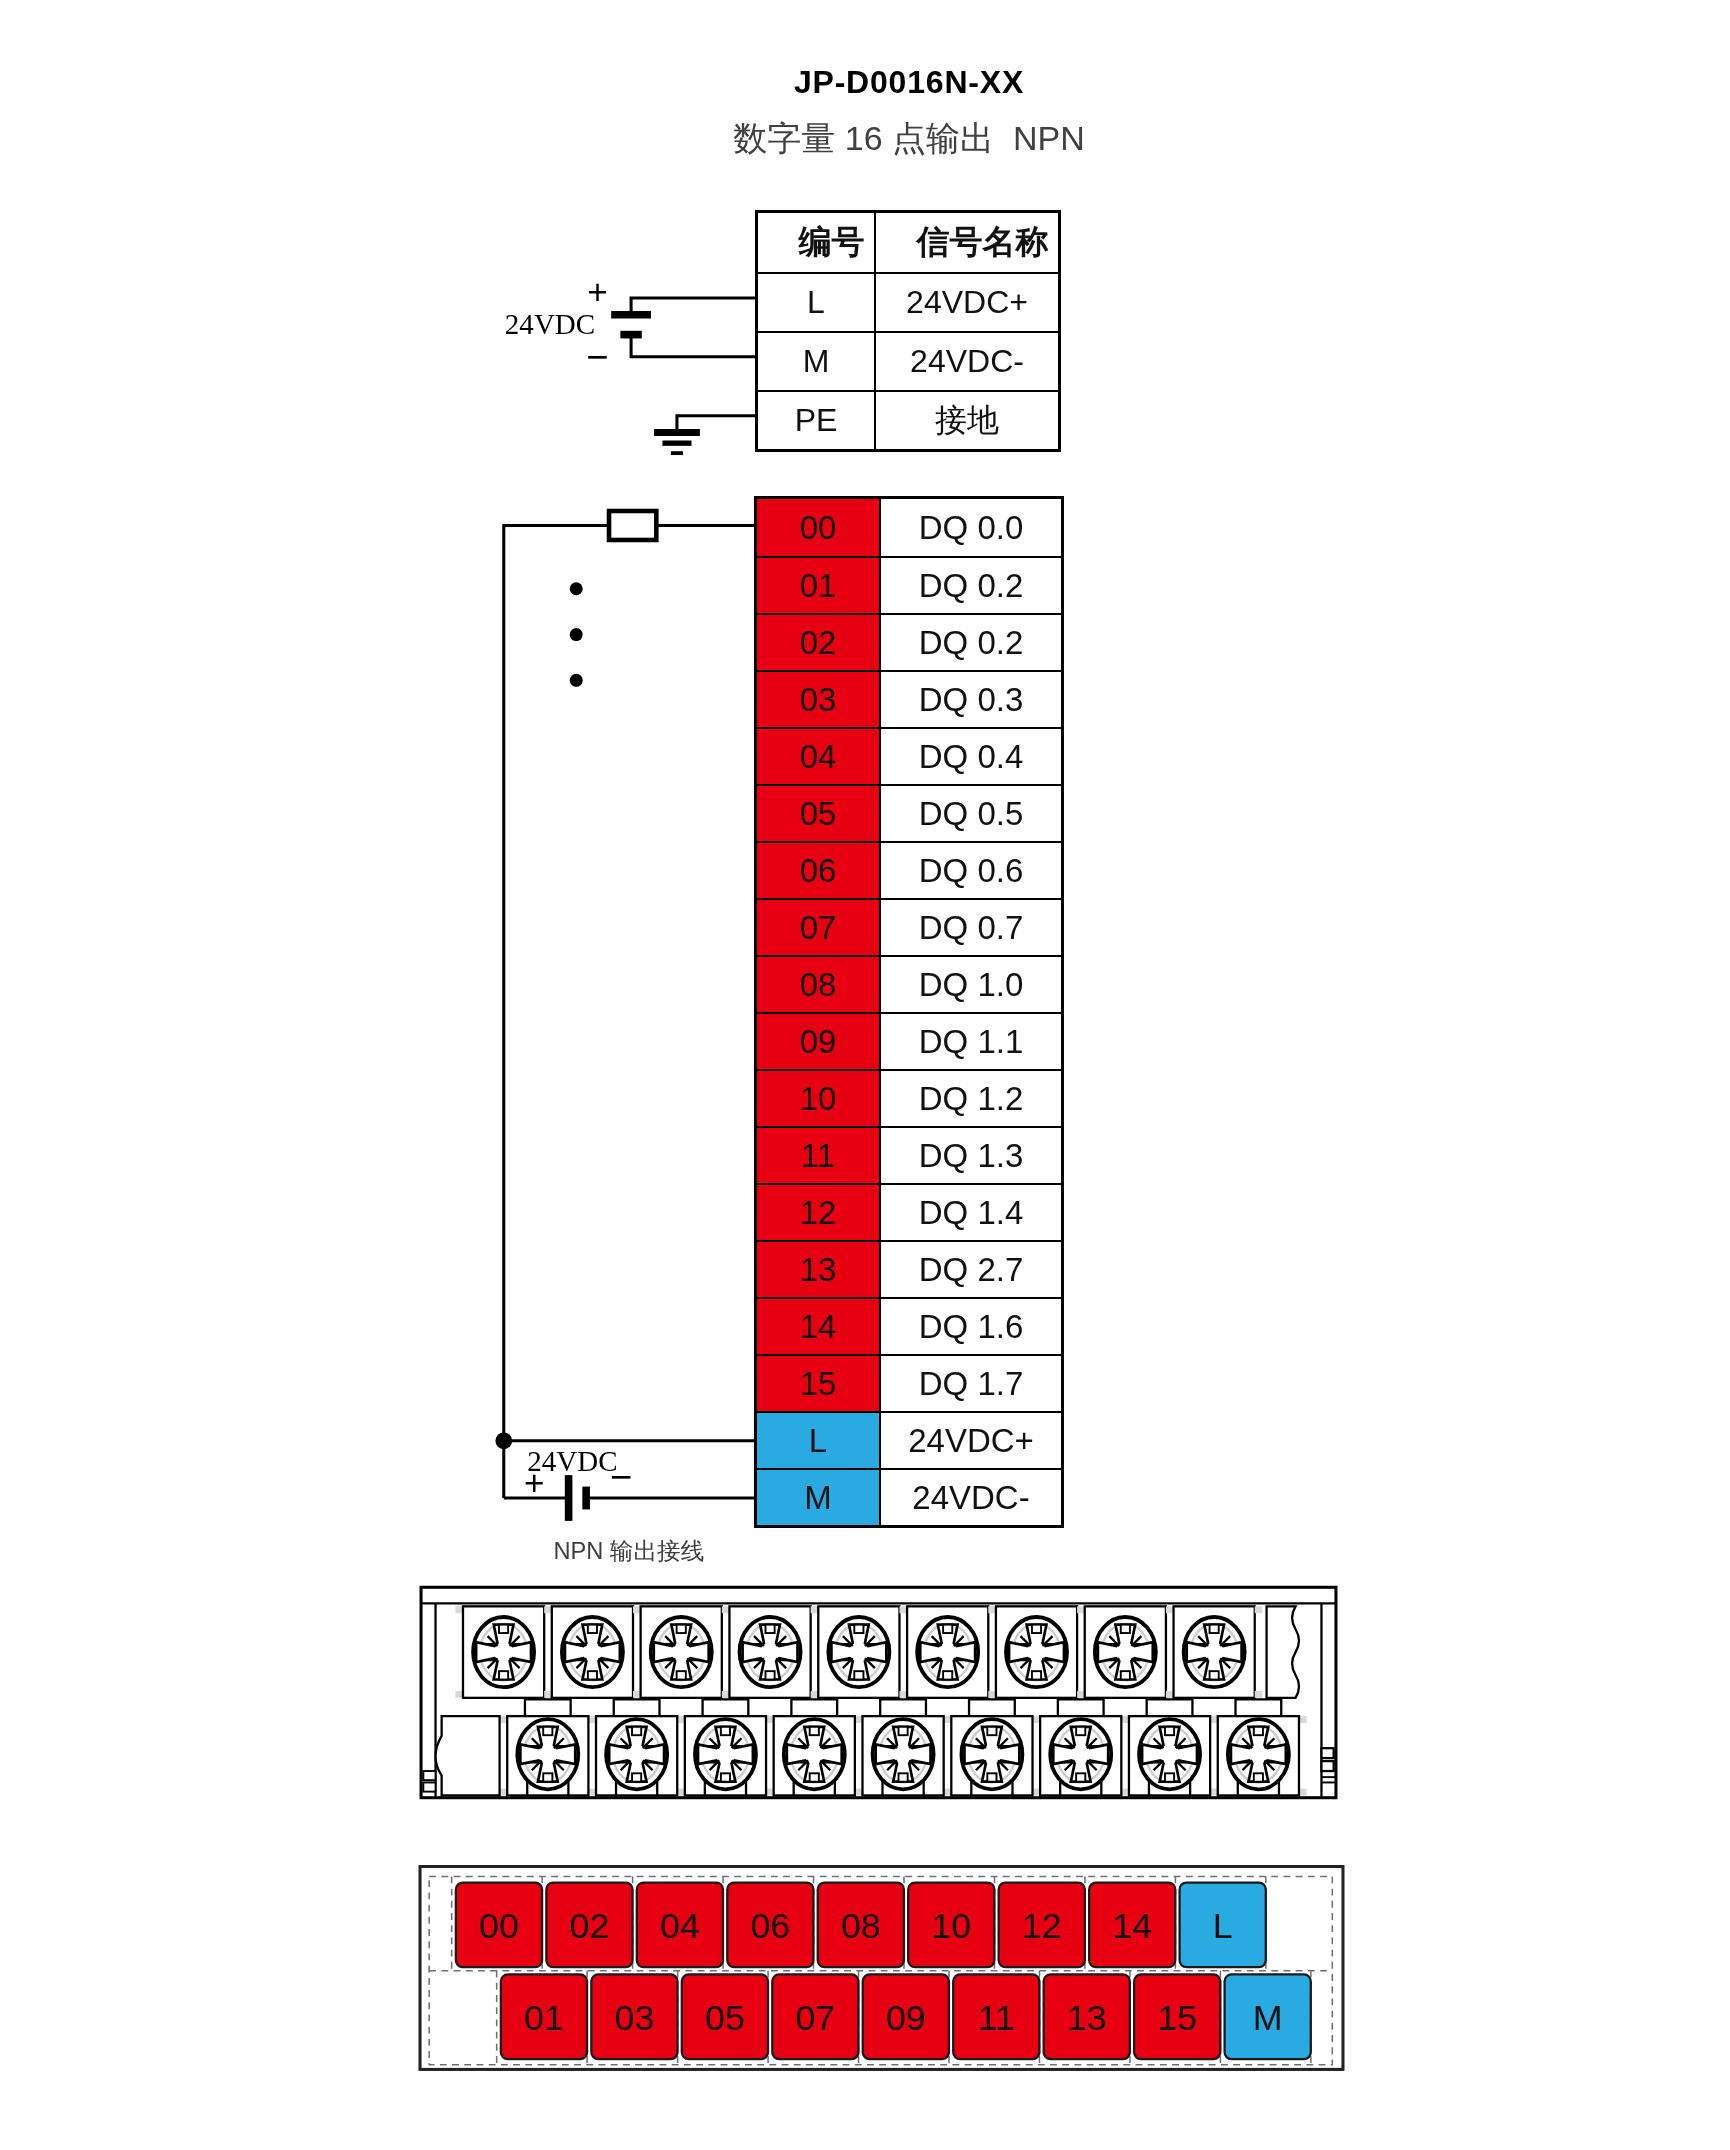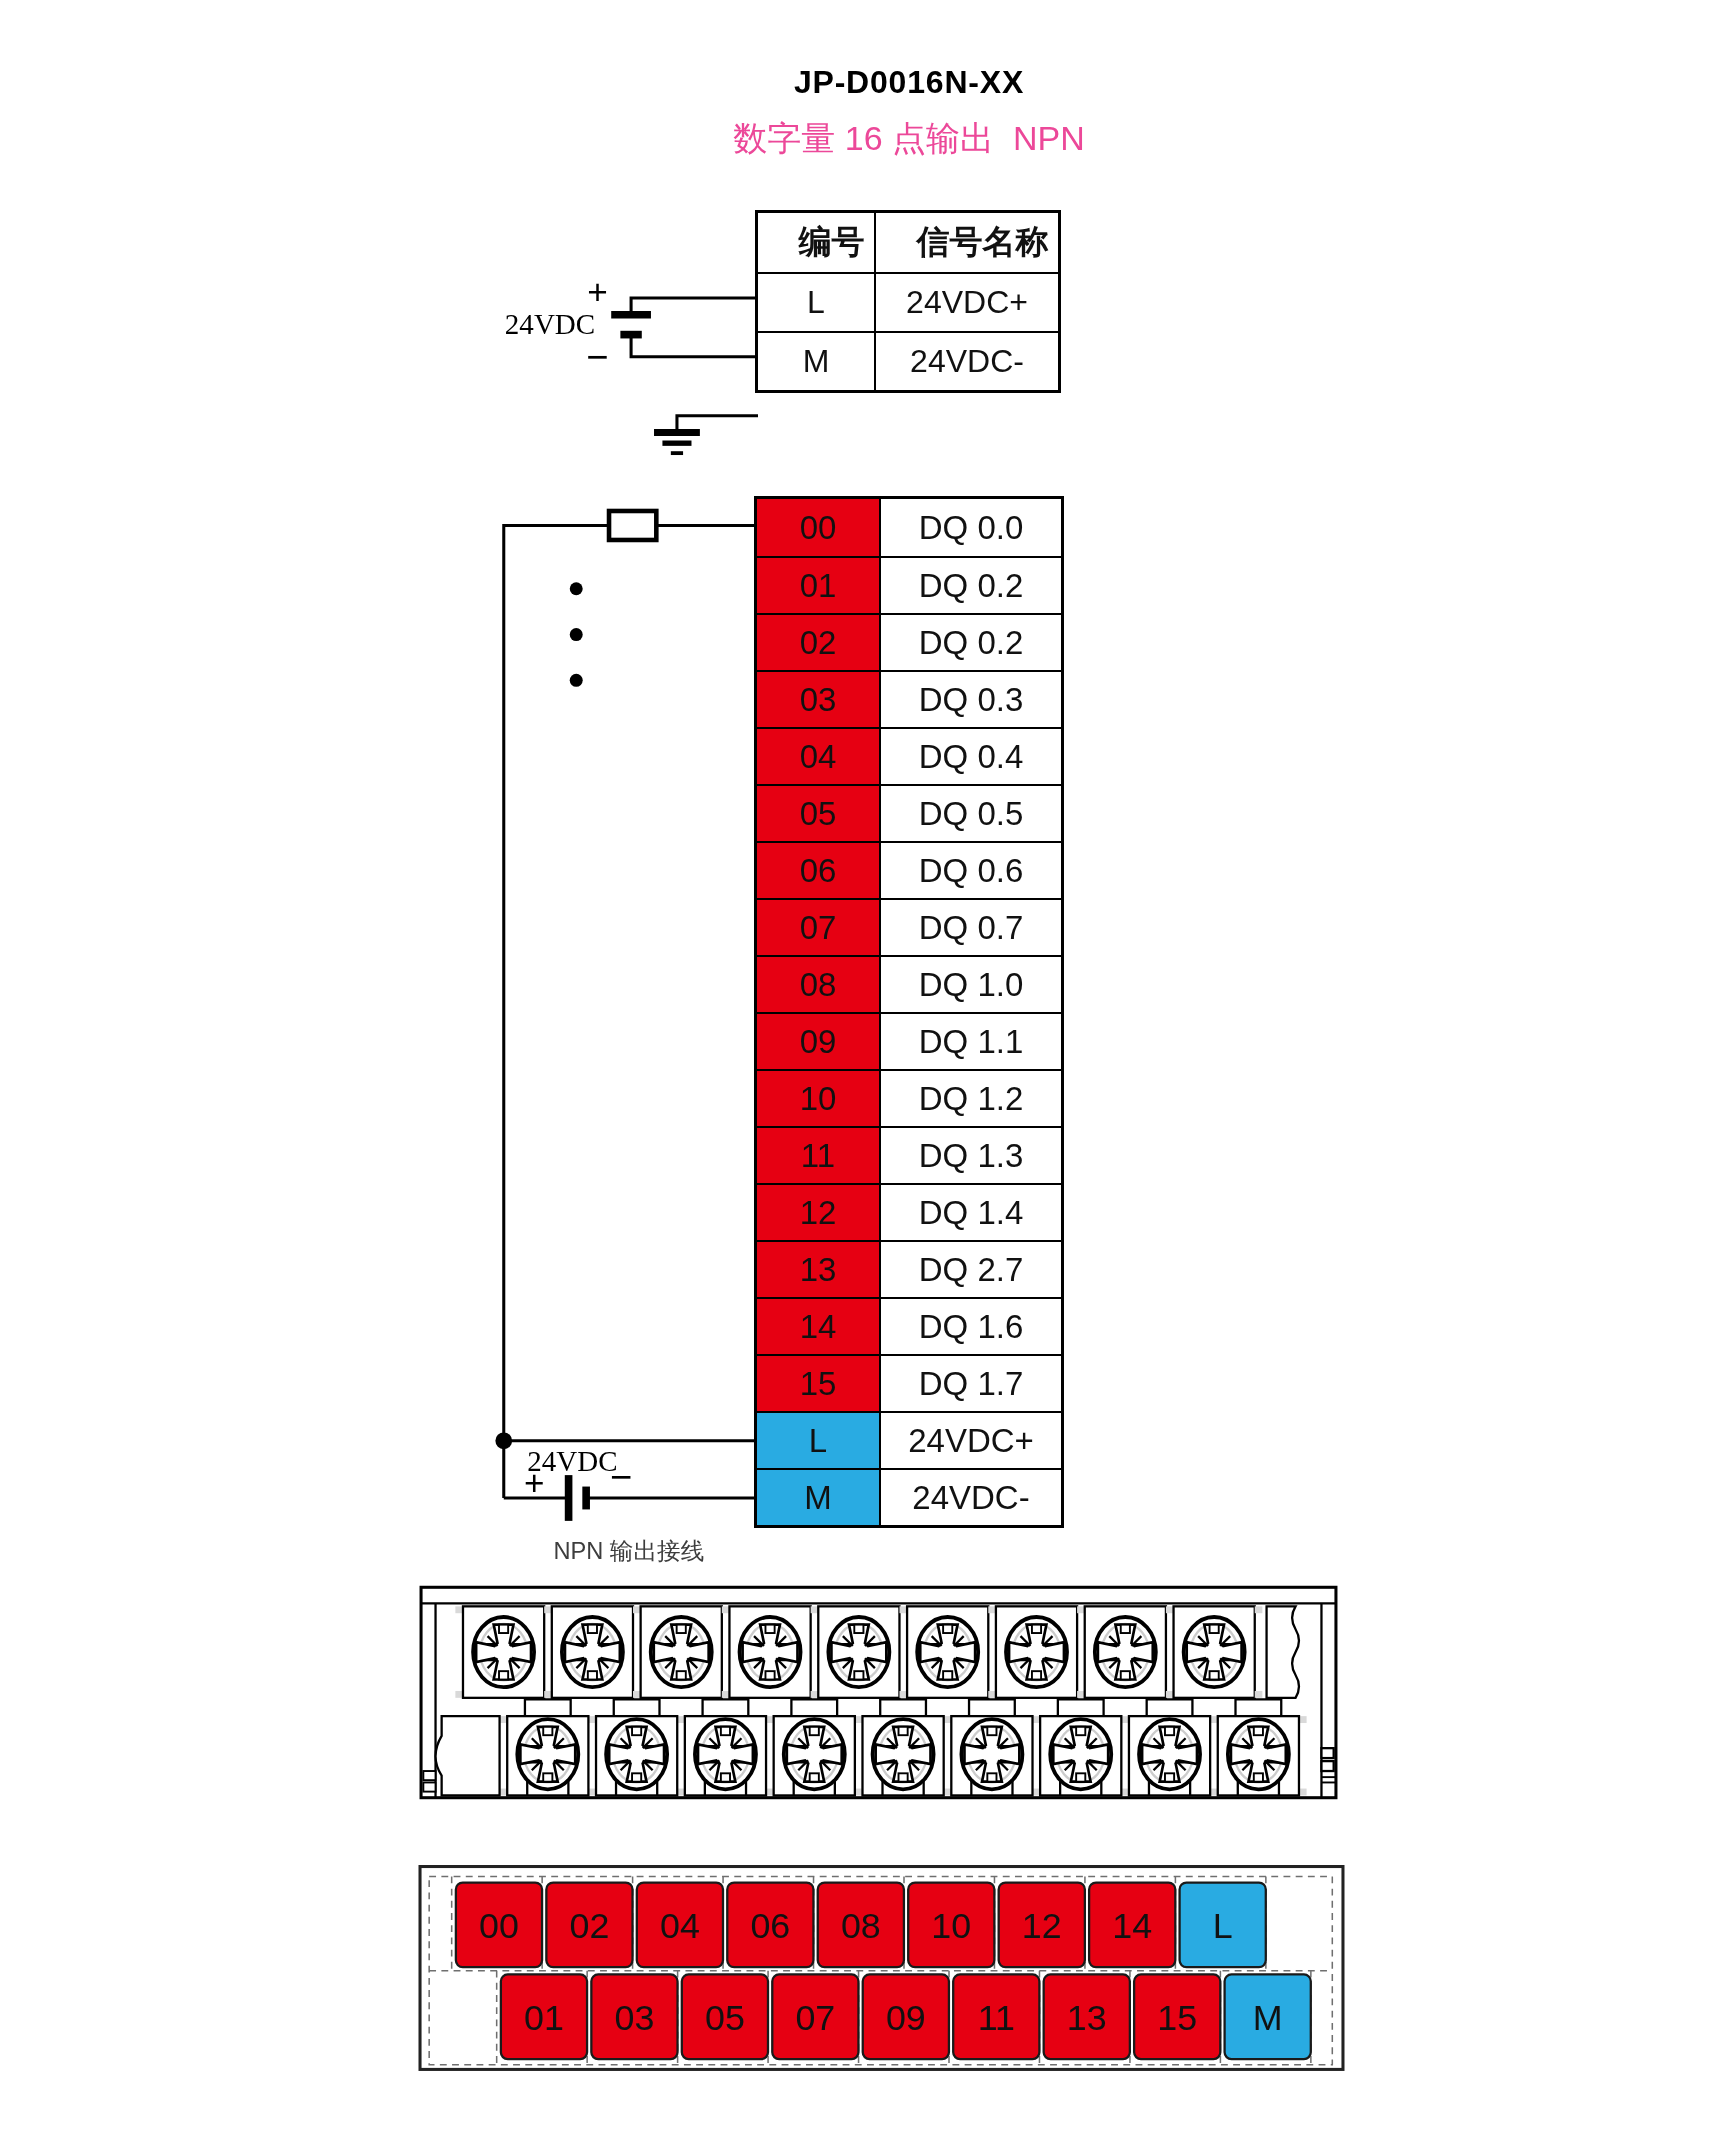--- a/index.html
+++ b/index.html
@@ -1,20 +1,20 @@
 <!DOCTYPE html>
 <html style="--red: #e60012; --blue: #29abe2;font-size:12.2px"><head>
 <meta charset="utf-8">
 <style>
   html,body{margin:0;padding:0;background:#ffffff;}
   body{width:1731px;height:2151px;position:relative;font-family:"Liberation Sans",sans-serif;color:#111;}
   .abs{position:absolute;}
 
   .page-title{top:64px;left:909px;transform:translateX(-50%);font-size:32px;font-weight:800;letter-spacing:0.8px;color:#000;white-space:pre;}
-  .page-subtitle{top:116px;left:909px;transform:translateX(-50%);font-size:34px;font-weight:400;color:#ec4899;white-space:pre;}
+  .page-subtitle{top:116px;left:909px;transform:translateX(-50%);font-size:34px;font-weight:400;color:#404040;white-space:pre;}
 
   
   .ptable{left:755px;top:210px;border:3.1px solid #000;background:#fff;}
   .prow{display:grid;grid-template-columns:118px 182px;height:59px;box-sizing:border-box;}
   .prow + .prow{border-top:2.3px solid #000;}
   .pcell{display:flex;align-items:center;justify-content:center;font-size:32px;box-sizing:border-box;height:100%;}
   .pcell.first{border-right:2.3px solid #000;}
   .phead{font-weight:bold;font-size:33px;margin-left:31px;}
 
   
@@ -62,20 +62,24 @@
     <div class="pcell first phead">编号</div>
     <div class="pcell phead">信号名称</div>
   </div>
   <div class="prow">
     <div class="pcell first">L</div>
     <div class="pcell">24VDC+</div>
   </div>
   <div class="prow">
     <div class="pcell first">M</div>
     <div class="pcell">24VDC-</div>
+  </div>
+  <div class="prow">
+    <div class="pcell first">PE</div>
+    <div class="pcell">接地</div>
   </div>
 </div>
 
 <svg class="abs" style="left:458px;top:489px;" width="299" height="1092" viewBox="0 0 392 1430">
   <g stroke="#000" stroke-width="4" fill="none">
     <path d="M 392 47 H 60 V 1322"></path>
     <path d="M 60 1247 H 392"></path>
     <path d="M 60 1322 H 145"></path>
     <path d="M 168 1322 H 392"></path>
   </g>

